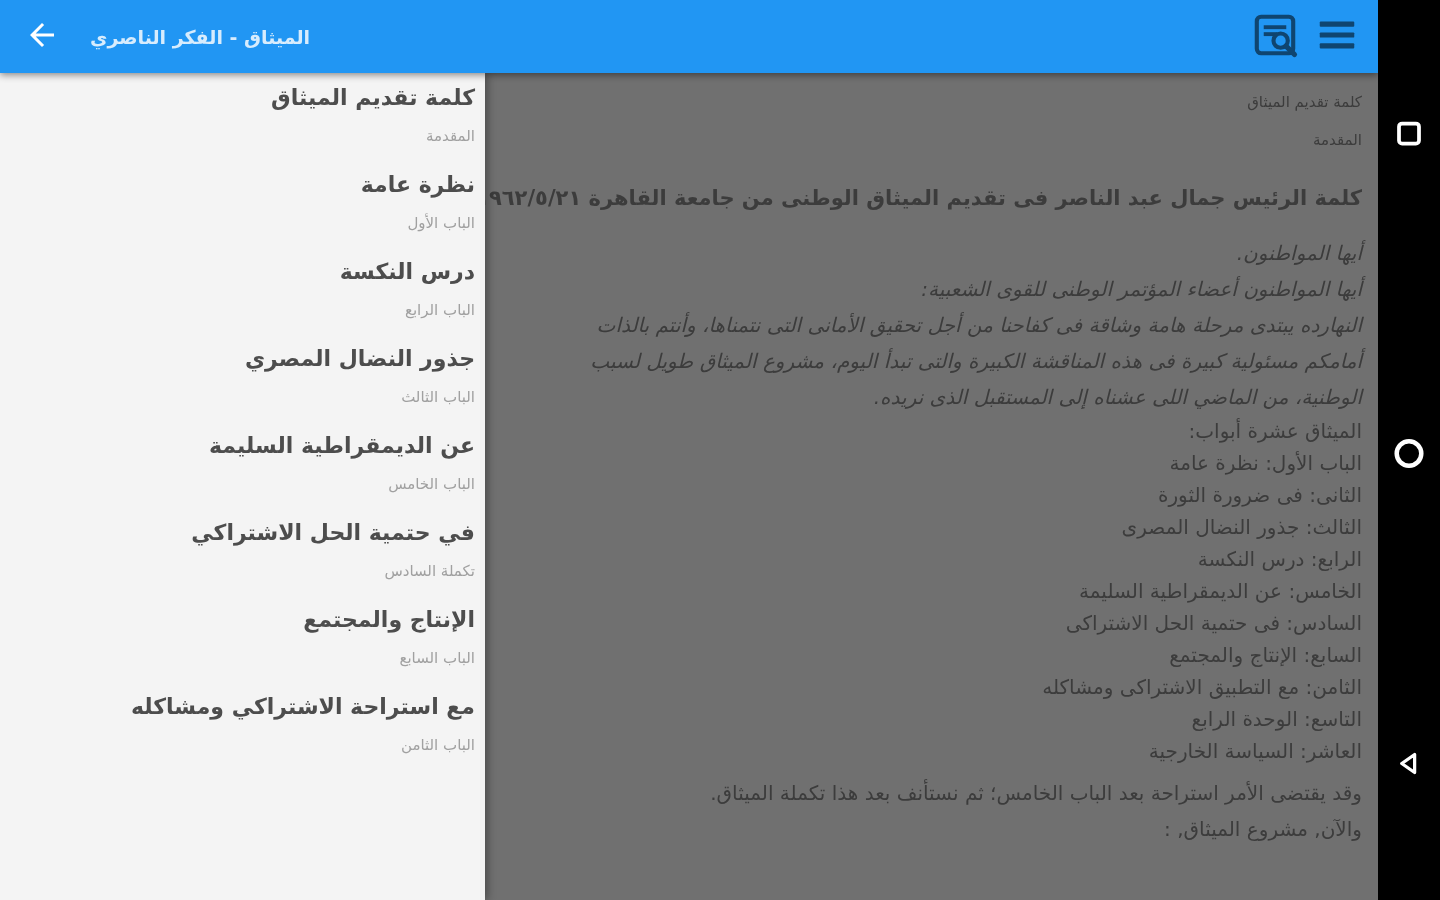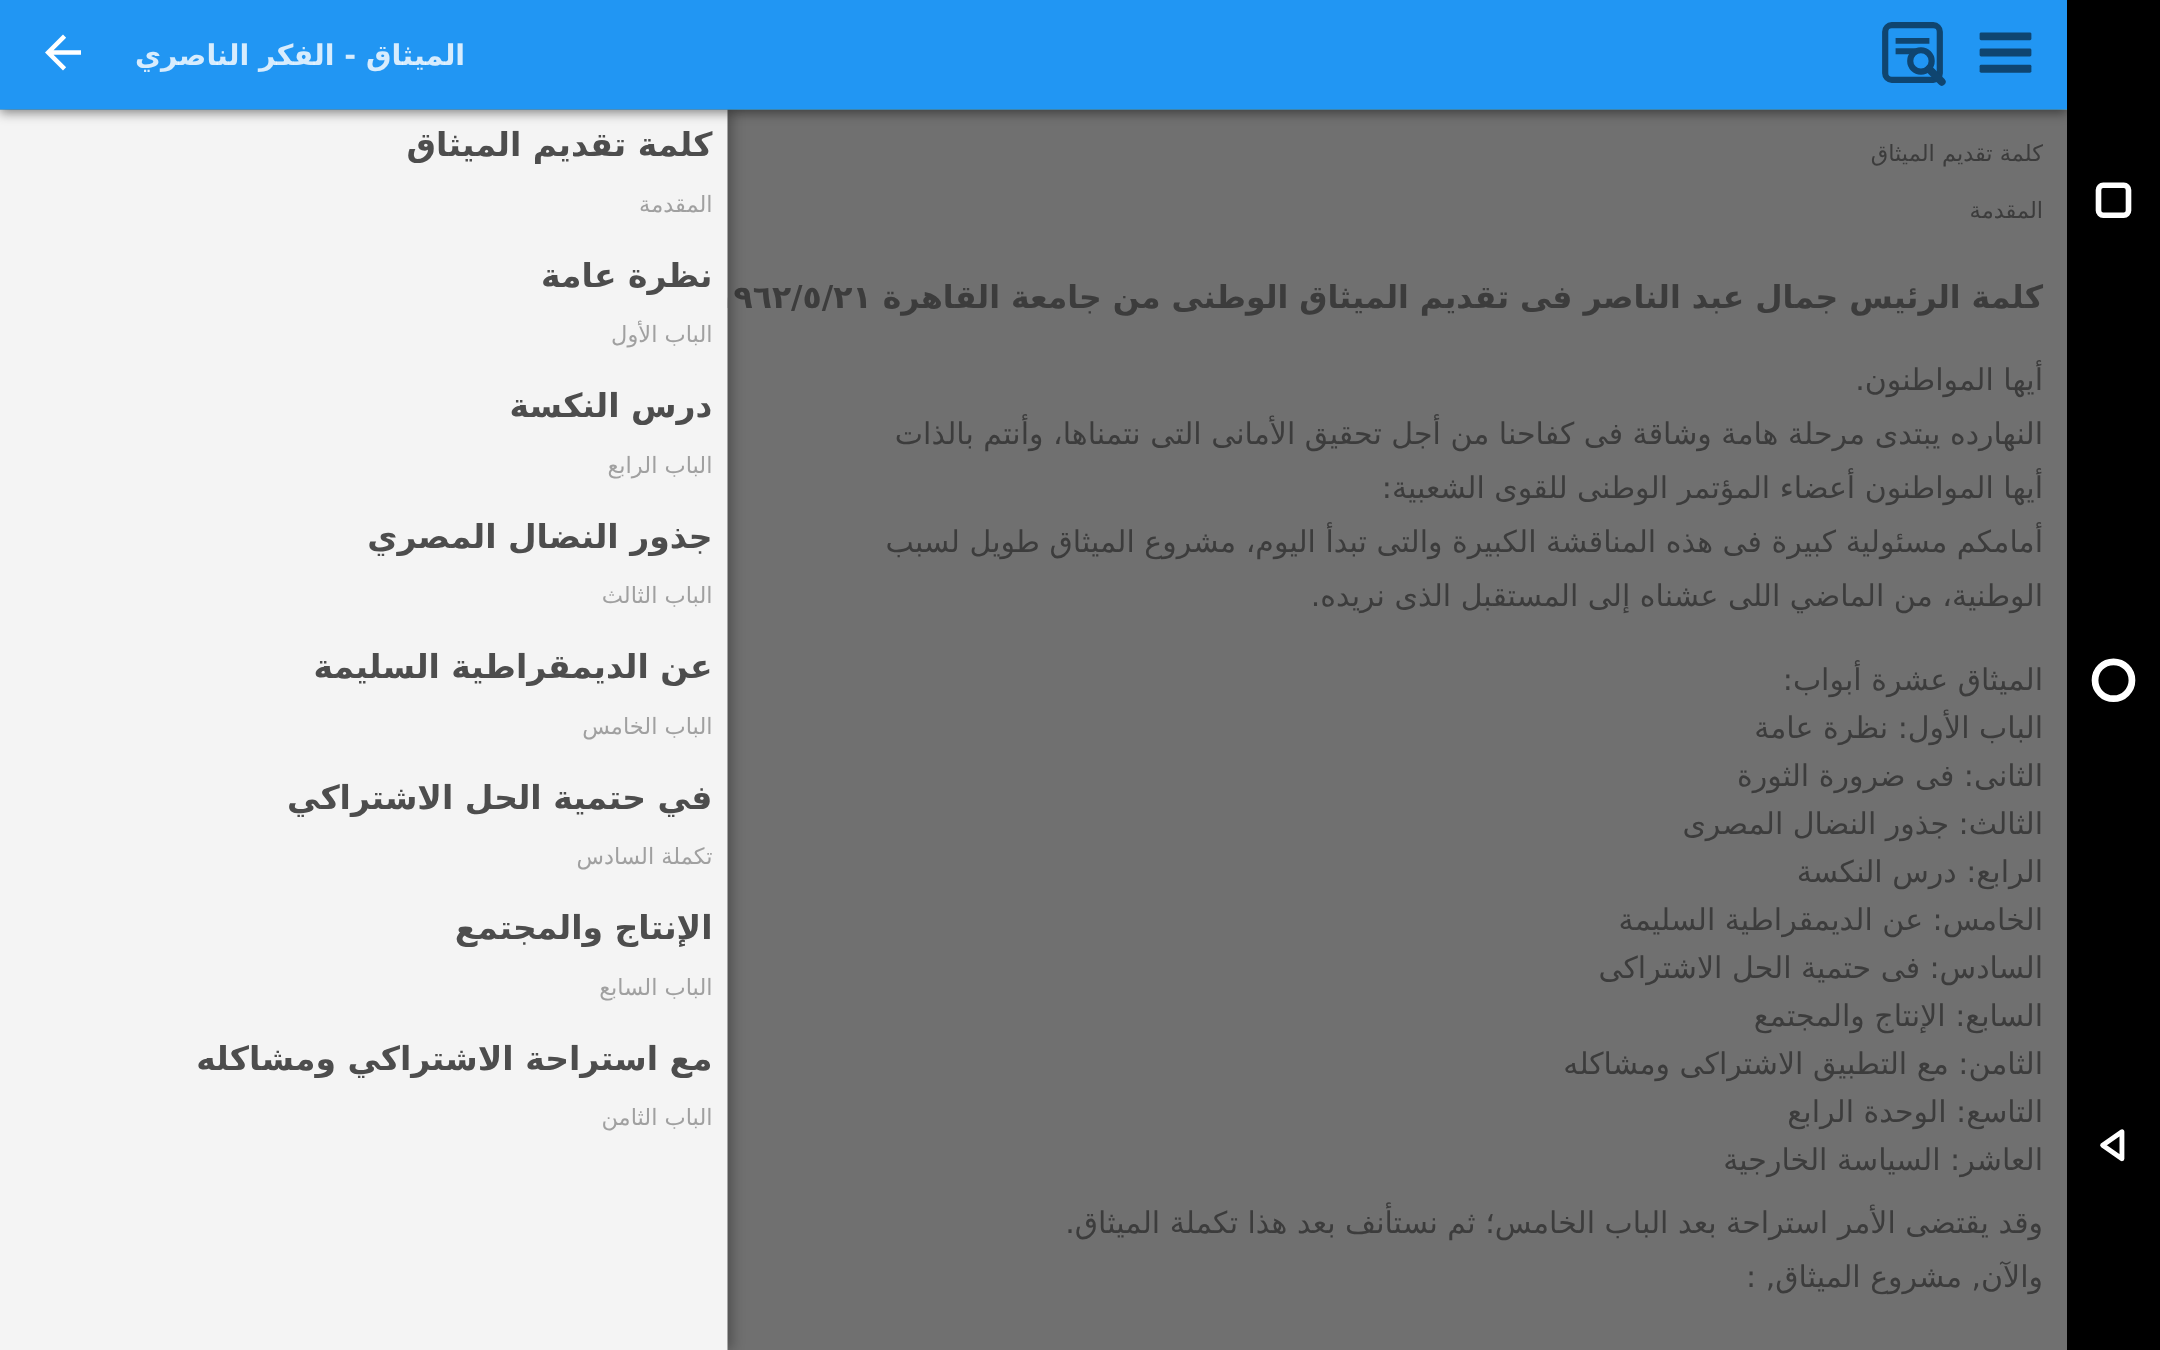--- a/index.html
+++ b/index.html
@@ -31,22 +31,22 @@
   
   .content {
     position: absolute; top: 73px; left: 0; width: 1378px; height: 827px;
     background: #ffffff; z-index: 1; overflow: hidden;
   }
   .content-inner { direction: rtl; text-align: right; padding: 10px 16px 0; color: #8a8a8a; }
   .line { white-space: nowrap; }
   .line-small { font-size: 15px; line-height: 38px; white-space: nowrap; }
   .headline { font-size: 21px; line-height: 30px; margin-top: 24px; font-weight: bold; white-space: nowrap; }
   .para { margin-top: 22px; }
-  .para .line { font-size: 20px; line-height: 36px; }
-  .toc { margin-top: 22px; }
+  .para .line { font-size: 20px; line-height: 36px; font-style: italic; }
+  .toc { }
   .toc .line { font-size: 20px; line-height: 32px; }
   .closing { margin-top: 8px; }
   .closing .line { font-size: 20px; line-height: 36px; }
 
   .scrim {
     position: absolute; top: 73px; left: 0; width: 1378px; height: 827px;
     background: rgba(0,0,0,0.56); z-index: 5; border: none; padding: 0; cursor: pointer;
   }
 
   
@@ -107,22 +107,22 @@
     </button>
   </header>
 
   <main class="content">
     <div class="content-inner">
       <div class="line-small">كلمة تقديم الميثاق</div>
       <div class="line-small">المقدمة</div>
       <div class="headline">كلمة الرئيس جمال عبد الناصر فى تقديم الميثاق الوطنى من جامعة القاهرة  ١٩٦٢/٥/٢١</div>
       <div class="para">
         <div class="line">أيها المواطنون.</div>
+        <div class="line">أيها المواطنون أعضاء المؤتمر الوطنى للقوى الشعبية:</div>
         <div class="line">النهارده يبتدى مرحلة هامة وشاقة فى كفاحنا من أجل تحقيق الأمانى التى نتمناها، وأنتم بالذات</div>
-        <div class="line">أيها المواطنون أعضاء المؤتمر الوطنى للقوى الشعبية:</div>
         <div class="line">أمامكم مسئولية كبيرة فى هذه المناقشة الكبيرة والتى تبدأ اليوم، مشروع الميثاق طويل لسبب</div>
         <div class="line">الوطنية، من الماضي اللى عشناه إلى المستقبل الذى نريده.</div>
       </div>
       <div class="toc">
         <div class="line">الميثاق عشرة أبواب:</div>
         <div class="line">الباب الأول: نظرة عامة</div>
         <div class="line">الثانى: فى ضرورة الثورة</div>
         <div class="line">الثالث: جذور النضال المصرى</div>
         <div class="line">الرابع: درس النكسة</div>
         <div class="line">الخامس: عن الديمقراطية السليمة</div>

